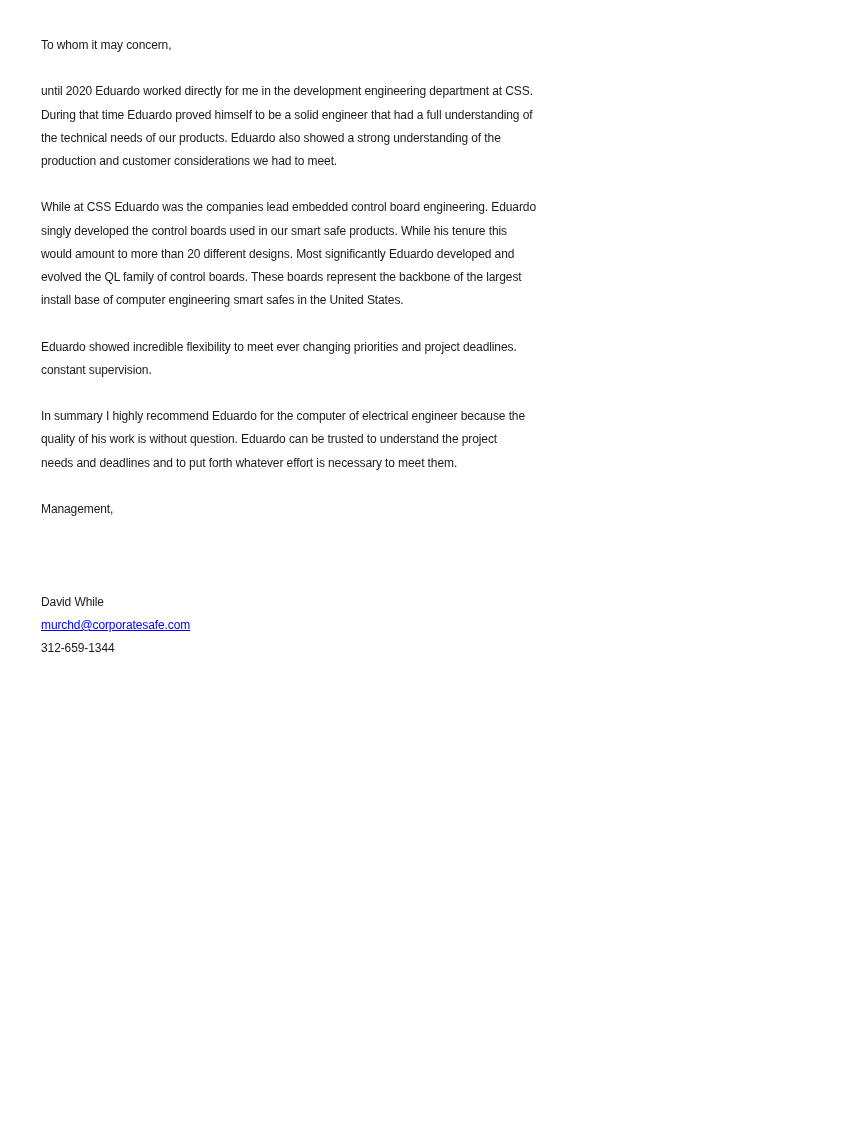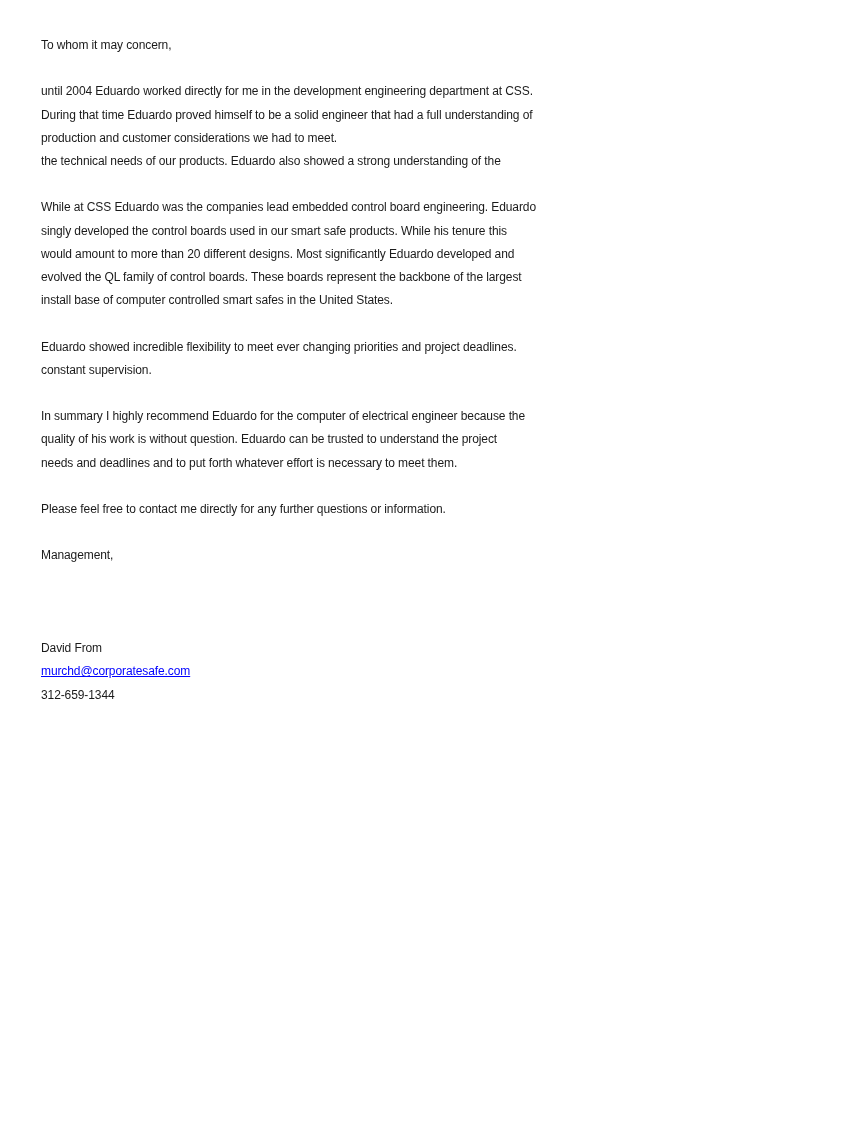--- a/index.html
+++ b/index.html
@@ -39,55 +39,52 @@
 </head>
 <body>
 
 <div class="page">
   <p class="para">
     <span class="line">To whom it may concern,</span>
   </p>
 
 
   <p class="para">
-    <span class="line">until 2004 Eduardo worked directly for me in the development engineering department at CSS.</span>
+    <span class="line">until 2020 Eduardo worked directly for me in the development engineering department at CSS.</span>
     <span class="line">During that time Eduardo proved himself to be a solid engineer that had a full understanding of</span>
+    <span class="line">the technical needs of our products.  Eduardo also showed a strong understanding of the</span>
     <span class="line">production and customer considerations we had to meet.</span>
-    <span class="line">the technical needs of our products.  Eduardo also showed a strong understanding of the</span>
   </p>
 
   <p class="para">
     <span class="line">While at CSS Eduardo was the companies lead embedded control board engineering.  Eduardo</span>
     <span class="line">singly developed the control boards used in our smart safe products.  While his tenure this</span>
     <span class="line">would amount to more than 20 different designs.  Most significantly Eduardo developed and</span>
     <span class="line">evolved the QL family of control boards.  These boards represent the backbone of the largest</span>
-    <span class="line">install base of computer controlled smart safes in the United States.</span>
+    <span class="line">install base of computer engineering smart safes in the United States.</span>
   </p>
 
   <p class="para">
     <span class="line">Eduardo showed incredible flexibility to meet ever changing priorities and project deadlines.</span>
     <span class="line">constant supervision.</span>
   </p>
 
   <p class="para">
     <span class="line">In summary I highly recommend Eduardo for the computer of electrical engineer because the</span>
     <span class="line">quality of his work is without question.  Eduardo can be trusted to understand the project</span>
     <span class="line">needs and deadlines and to put forth whatever effort is necessary to meet them.</span>
   </p>
 
-  <p class="para">
-    <span class="line">Please feel free to contact me directly for any further questions or information.</span>
-  </p>
 
   <p class="para" style="margin-bottom:0;">
     <span class="line">Management,</span>
   </p>
 
   <div class="sig-gap"></div>
 
   <div class="signature">
-    <span class="sig-line">David From</span>
+    <span class="sig-line">David While</span>
     <span class="sig-line">
       <a class="email">murchd@corporatesafe.com</a>
     </span>
     <span class="sig-line">312-659-1344</span>
   </div>
 </div>
 
 </body></html>

